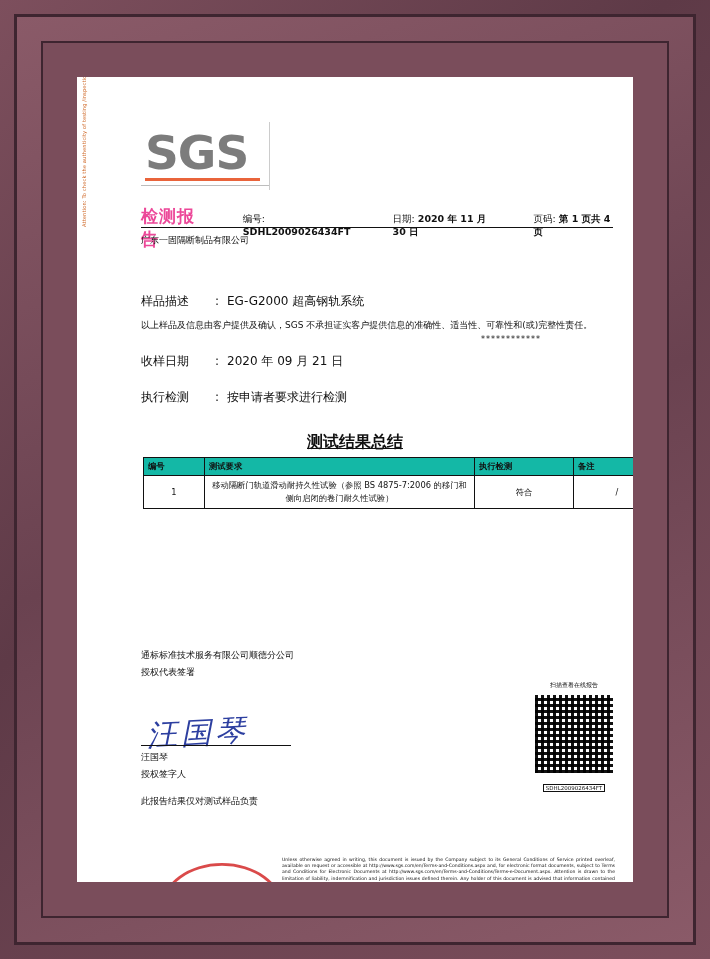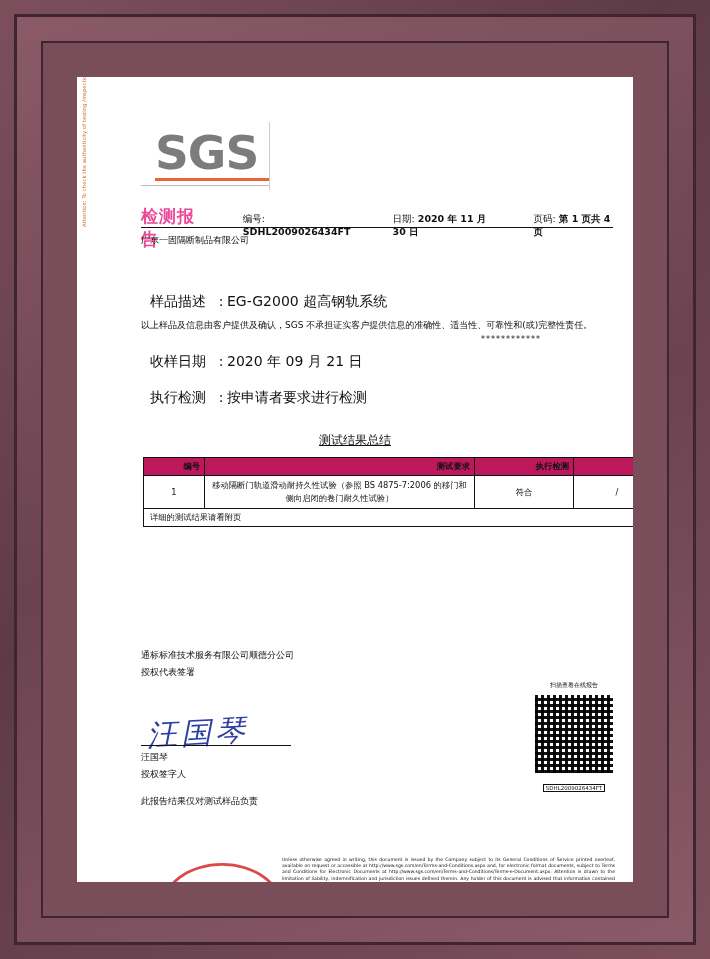--- a/index.html
+++ b/index.html
@@ -34,21 +34,21 @@
     position:absolute;left:4px;top:150px;
     width:420px;
     transform:rotate(-90deg);
     transform-origin:left top;
     font-size:5.2px;
     color:#d06a2a;
     letter-spacing:0.1px;
     white-space:nowrap;
   }
   
-  .logo-wrap{position:absolute;left:78px;top:52px;}
+  .logo-wrap{position:absolute;left:68px;top:52px;}
   .sgs{
     font-family:"DejaVu Sans","Liberation Sans",sans-serif;
     font-weight:bold;font-size:47px;color:#7c7c7c;
     letter-spacing:-1px;line-height:1;
   }
   .sgs-bar{width:115px;height:3px;background:#e9643b;margin-top:2px;}
   .sgs-rule{position:absolute;left:64px;top:108px;width:128px;height:1px;background:#bdbdbd;}
   .vline{position:absolute;left:192px;top:45px;width:1px;height:68px;background:#cccccc;}
 
   
@@ -61,39 +61,39 @@
     letter-spacing:1px;margin-right:38px;
   }
   .hdr .kv{font-size:9.5px;color:#111;margin-right:32px;}
   .hdr .kv b{font-weight:bold;}
   .hdr .pg{font-size:9.5px;color:#111;margin-left:auto;}
 
   .hdr-rule{position:absolute;left:64px;top:150px;right:20px;height:1px;background:#111;}
 
   .addr{position:absolute;left:64px;top:156px;font-size:9px;line-height:15px;color:#111;text-align:right;}
 
-  .field{position:absolute;left:64px;font-size:14px;color:#111;text-align:center;}
+  .field{position:absolute;left:64px;font-size:12px;color:#111;}
   .field .lab{display:inline-block;width:74px;}
   .field .col{display:inline-block;width:12px;}
 
   .disclaimer{position:absolute;left:64px;font-size:9px;color:#111;line-height:14px;}
   .stars{position:absolute;font-size:8px;color:#111;letter-spacing:1px;}
 
   .sect-title{
     position:absolute;left:0;right:0;text-align:center;
-    font-size:12px;font-weight:normal;color:#111;
+    font-size:16px;font-weight:bold;color:#111;
     text-decoration:underline;
   }
 
   table.res{
     position:absolute;left:66px;top:332px;width:518px;
     border-collapse:collapse;font-size:8.3px;color:#111;
   }
   table.res th,table.res td{border:1px solid #111;padding:3px 4px;}
-  table.res th{font-weight:bold;text-align:right;background:#be185d;}
+  table.res th{font-weight:bold;text-align:left;background:#14b8a6;}
   table.res td.c{text-align:center;}
   table.res td.l{text-align:center;line-height:13px;}
   table.res td.note{text-align:left;padding:3px 6px;}
 
   .sign-block{position:absolute;left:64px;font-size:9px;color:#111;line-height:17px;}
   .sig-line{position:absolute;left:64px;width:150px;height:1px;background:#111;}
   .signature{
     position:absolute;left:70px;top:636px;
     font-family:"DejaVu Serif","Liberation Serif",serif;
     font-size:30px;color:#2d3fa0;
@@ -193,23 +193,20 @@
               <th style="width:78px">备注</th>
             </tr>
           </thead>
           <tbody>
             <tr>
               <td class="c">1</td>
               <td class="l">移动隔断门轨道滑动耐持久性试验（参照 BS 4875-7:2006 的移门和侧向启闭的卷门耐久性试验）</td>
               <td class="c">符合</td>
               <td class="c">/</td>
             </tr>
-            <tr>
-              <td class="note" colspan="4">详细的测试结果请看附页</td>
-            </tr>
           </tbody>
         </table>
 
         <div class="sign-block" style="top:570px">
           <div>通标标准技术服务有限公司顺德分公司</div>
           <div>授权代表签署</div>
         </div>
 
         <div class="signature">汪国琴</div>
         <div class="sig-line" style="top:668px"></div>

